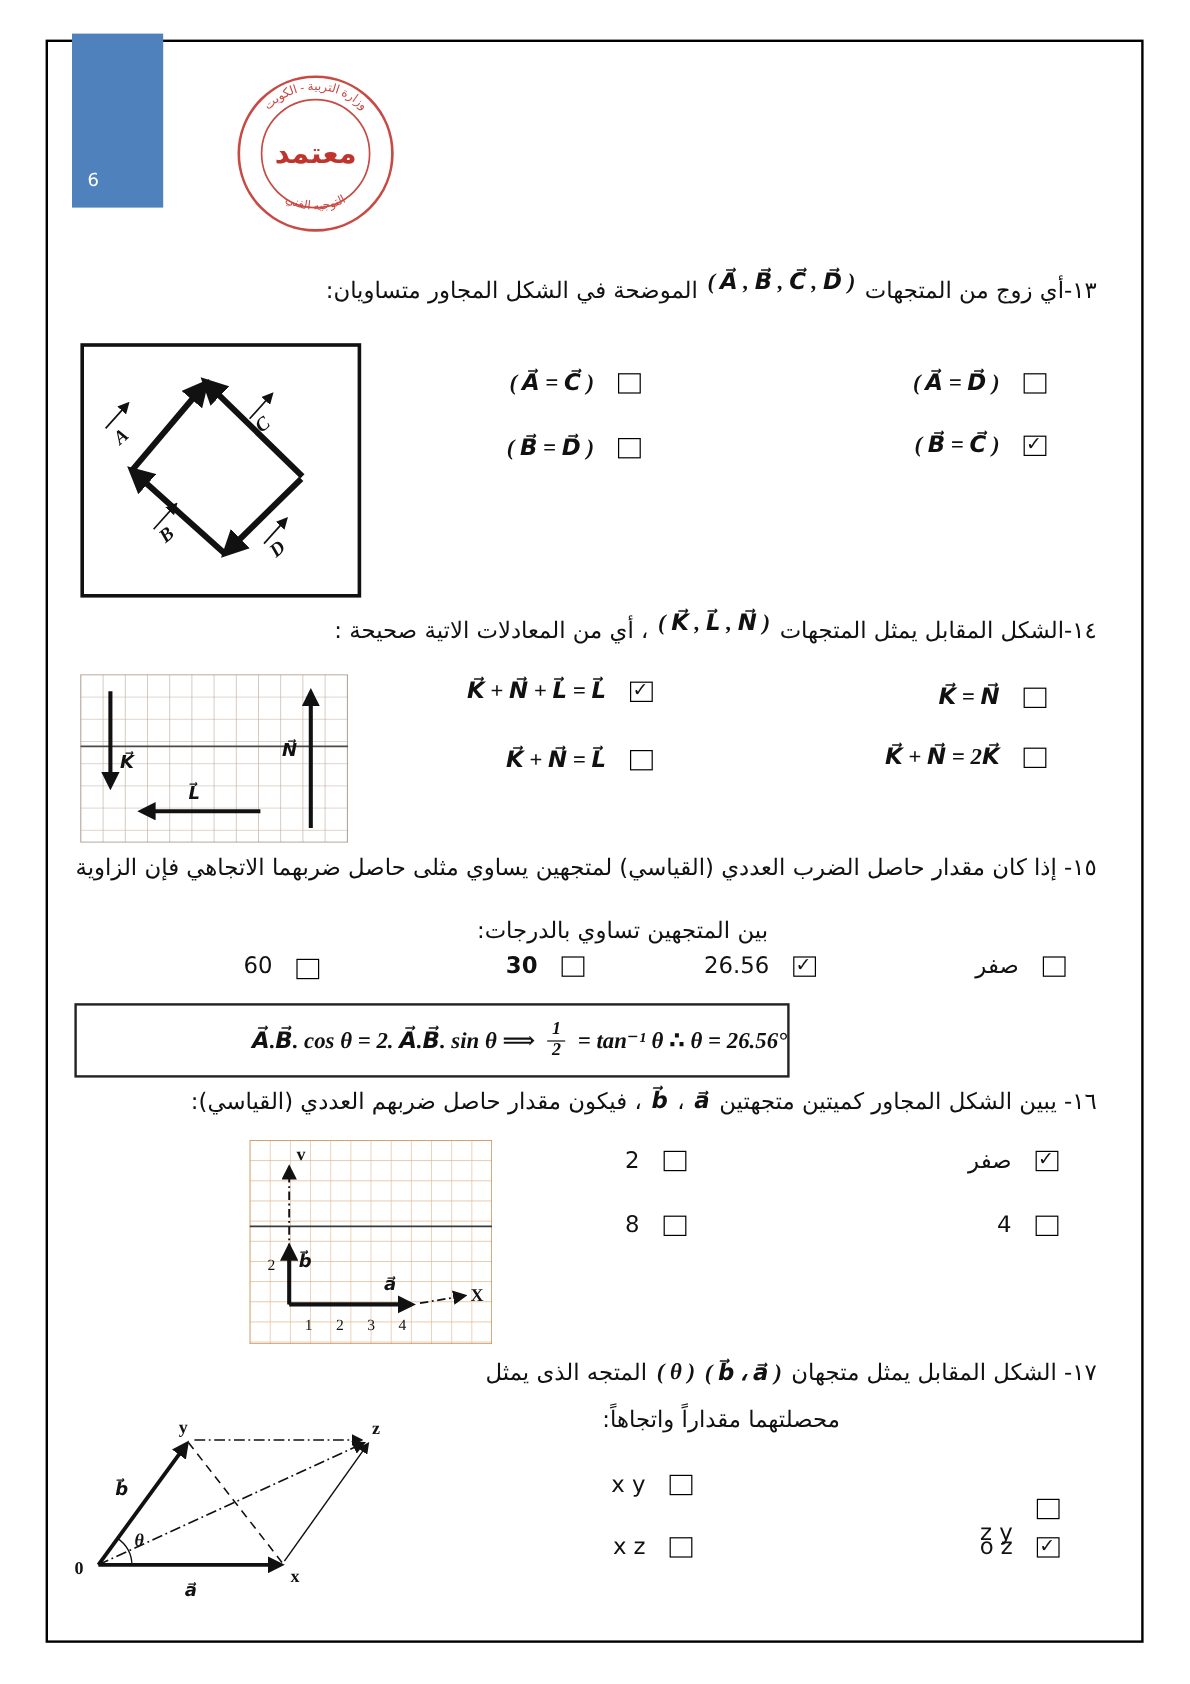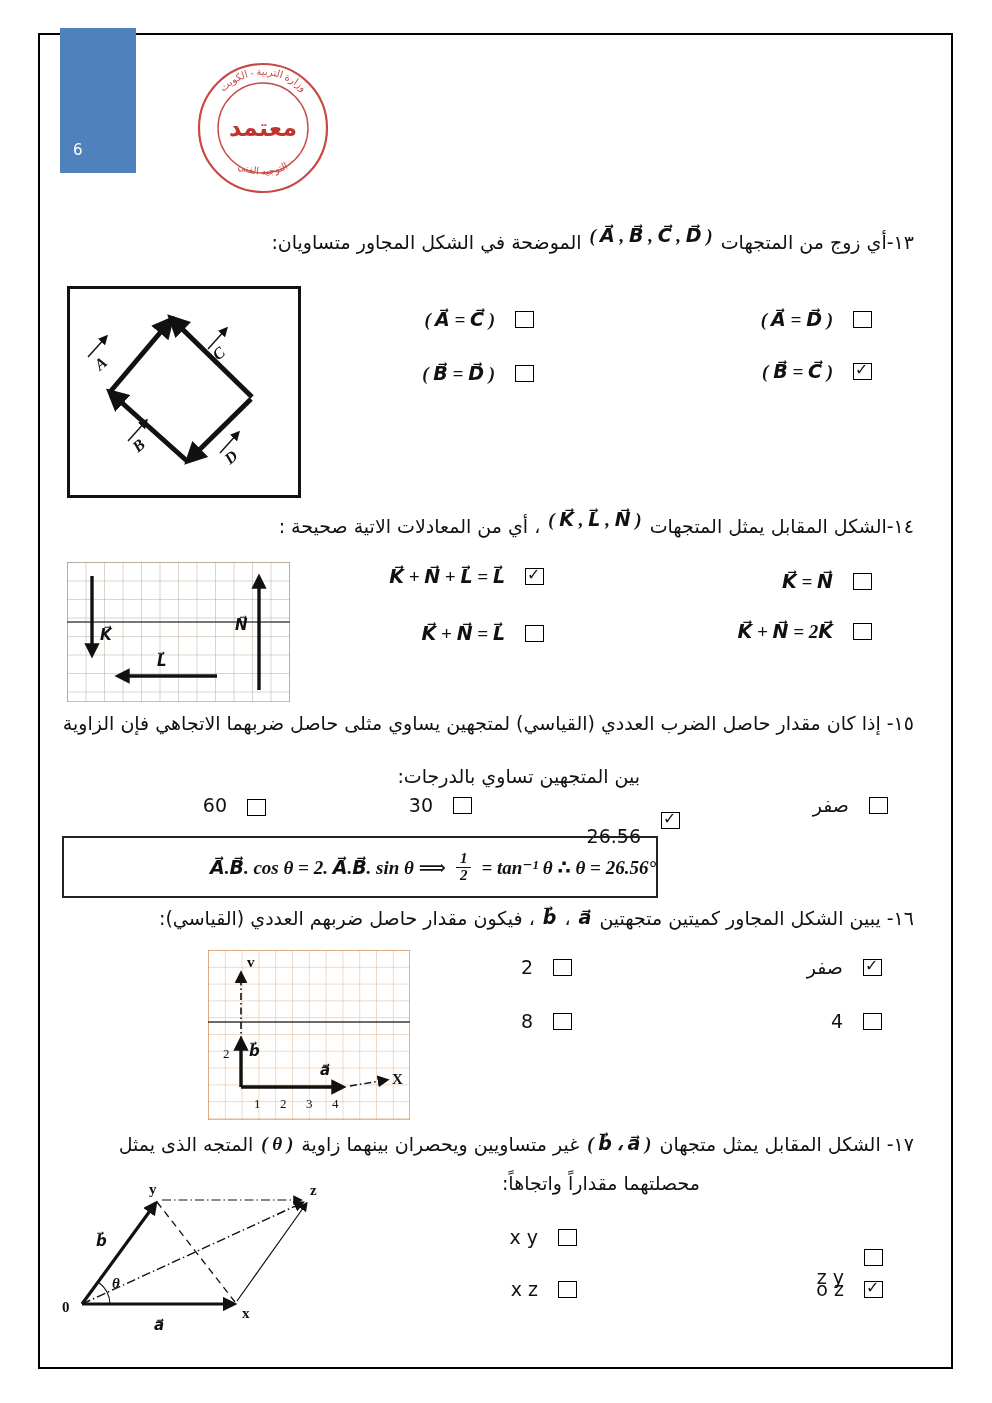--- a/index.html
+++ b/index.html
@@ -177,23 +177,23 @@
   <div class="opt" style="right:104px;top:794px;">
     <span class="cb">
         <span class="mark"></span>
       </span>
     <span class="ar">صفر</span>
   </div>
   <div class="opt" style="right:312px;top:794px;">
     <span class="cb">
         <span class="mark">✓</span>
       </span>
-    <span class="ar" style="direction:ltr;unicode-bidi:isolate;margin-top:31px;">26.56</span>
-  </div>
-  <div class="opt" style="right:520px;top:794px;">
+    <span class="ar" style="direction:ltr;unicode-bidi:isolate;">26.56</span>
+  </div>
+  <div class="opt" style="right:505px;top:794px;font-weight:bold;">
     <span class="cb">
         <span class="mark"></span>
       </span>
     <span class="ar" style="direction:ltr;unicode-bidi:isolate;">30</span>
   </div>
   <div class="opt" style="right:726px;top:794px;align-items:flex-end;">
     <span class="cb">
         <span class="mark"></span>
       </span>
     <span class="ar" style="direction:ltr;unicode-bidi:isolate;">60</span>
@@ -270,21 +270,20 @@
       <text class="f-tick" x="46" y="158">1</text>
       <text class="f-tick" x="72" y="158">2</text>
       <text class="f-tick" x="98" y="158">3</text>
       <text class="f-tick" x="124" y="158">4</text>
     </svg>
   </div>
 
   <div class="qhead" style="right:78px;top:1132px;">
     <span class="ar">١٧- الشكل المقابل يمثل متجهان</span>
     <span class="math">( b⃗ ، a⃗ )</span>
-    <span class="ar">غير متساويين ويحصران بينهما زاوية</span>
     <span class="math">( θ )</span>
     <span class="ar">المتجه الذى يمثل</span>
   </div>
   <div class="qhead" style="right:292px;top:1172px;">
     <span class="ar">محصلتهما مقداراً واتجاهاً:</span>
   </div>
 
   <div class="opt" style="right:109px;top:1226px;">
     <span class="cb">
         <span class="mark"></span>

